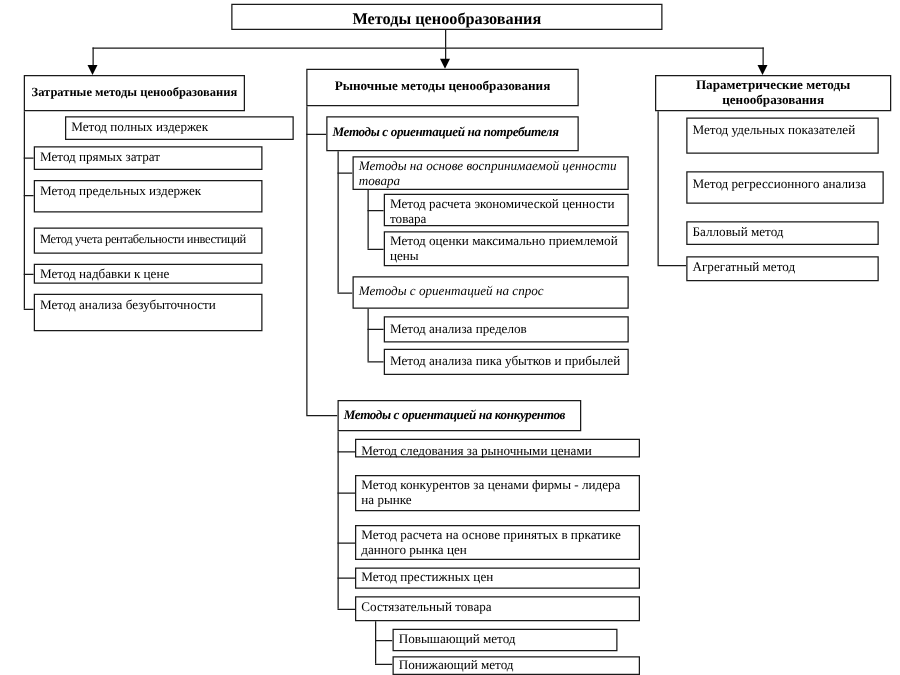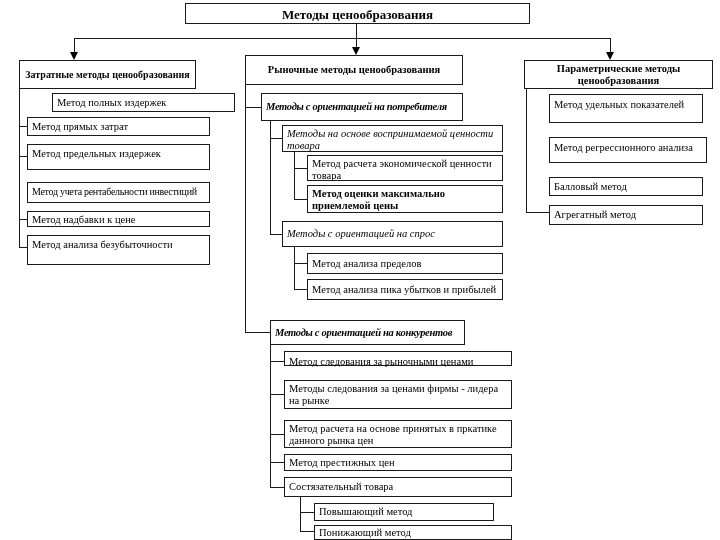--- a/index.html
+++ b/index.html
@@ -60,42 +60,42 @@
   <div class="ln" style="left:270px;top:138px;width:12px;height:1px;"></div>
   <div class="ln" style="left:270px;top:234px;width:12px;height:1px;"></div>
 
   <div class="bx i" style="left:282px;top:125px;width:221px;height:27px;padding-top:2px;">Методы на основе воспринимаемой ценности товара</div>
 
   <div class="ln" style="left:294px;top:152px;width:1px;height:47px;"></div>
   <div class="ln" style="left:294px;top:168px;width:13px;height:1px;"></div>
   <div class="ln" style="left:294px;top:199px;width:13px;height:1px;"></div>
 
   <div class="bx" style="left:307px;top:155px;width:196px;height:26px;padding-top:2px;">Метод расчета экономической ценности товара</div>
-  <div class="bx" style="left:307px;top:185px;width:196px;height:28px;padding-top:2px;font-weight:bold;">Метод оценки максимально приемлемой цены</div>
+  <div class="bx" style="left:307px;top:185px;width:196px;height:28px;padding-top:2px;">Метод оценки максимально приемлемой цены</div>
 
   <div class="bx i" style="left:282px;top:221px;width:221px;height:26px;padding-top:6px;">Методы с ориентацией на спрос</div>
 
   <div class="ln" style="left:294px;top:247px;width:1px;height:42px;"></div>
   <div class="ln" style="left:294px;top:263px;width:13px;height:1px;"></div>
   <div class="ln" style="left:294px;top:289px;width:13px;height:1px;"></div>
 
   <div class="bx" style="left:307px;top:253px;width:196px;height:21px;padding-top:4px;">Метод анализа пределов</div>
   <div class="bx" style="left:307px;top:279px;width:196px;height:21px;padding-top:4px;">Метод анализа пика убытков и прибылей</div>
 
   <div class="bx bi" style="left:270px;top:320px;width:195px;height:25px;padding-top:6px;">Методы с ориентацией на конкурентов</div>
 
   <div class="ln" style="left:270px;top:345px;width:1px;height:142px;"></div>
   <div class="ln" style="left:270px;top:361px;width:14px;height:1px;"></div>
   <div class="ln" style="left:270px;top:394px;width:14px;height:1px;"></div>
   <div class="ln" style="left:270px;top:434px;width:14px;height:1px;"></div>
   <div class="ln" style="left:270px;top:462px;width:14px;height:1px;"></div>
   <div class="ln" style="left:270px;top:487px;width:14px;height:1px;"></div>
 
   <div class="bx" style="left:284px;top:351px;width:228px;height:15px;padding-top:4px;">Метод следования за рыночными ценами</div>
-  <div class="bx" style="left:284px;top:380px;width:228px;height:29px;padding-top:2px;">Методы следования за ценами фирмы - лидера на рынке</div>
+  <div class="bx" style="left:284px;top:380px;width:228px;height:29px;padding-top:2px;">Метод конкурентов за ценами фирмы - лидера на рынке</div>
   <div class="bx" style="left:284px;top:420px;width:228px;height:28px;padding-top:2px;">Метод расчета на основе принятых в пркатике данного рынка цен</div>
   <div class="bx" style="left:284px;top:454px;width:228px;height:17px;padding-top:2px;">Метод престижных цен</div>
   <div class="bx" style="left:284px;top:477px;width:228px;height:20px;padding-top:3px;">Состязательный товара</div>
 
   <div class="ln" style="left:300px;top:497px;width:1px;height:34px;"></div>
   <div class="ln" style="left:300px;top:512px;width:14px;height:1px;"></div>
   <div class="ln" style="left:300px;top:531px;width:14px;height:1px;"></div>
 
   <div class="bx" style="left:314px;top:503px;width:180px;height:18px;padding-top:2px;">Повышающий метод</div>
   <div class="bx" style="left:314px;top:525px;width:198px;height:15px;padding-top:1px;">Понижающий метод</div>

